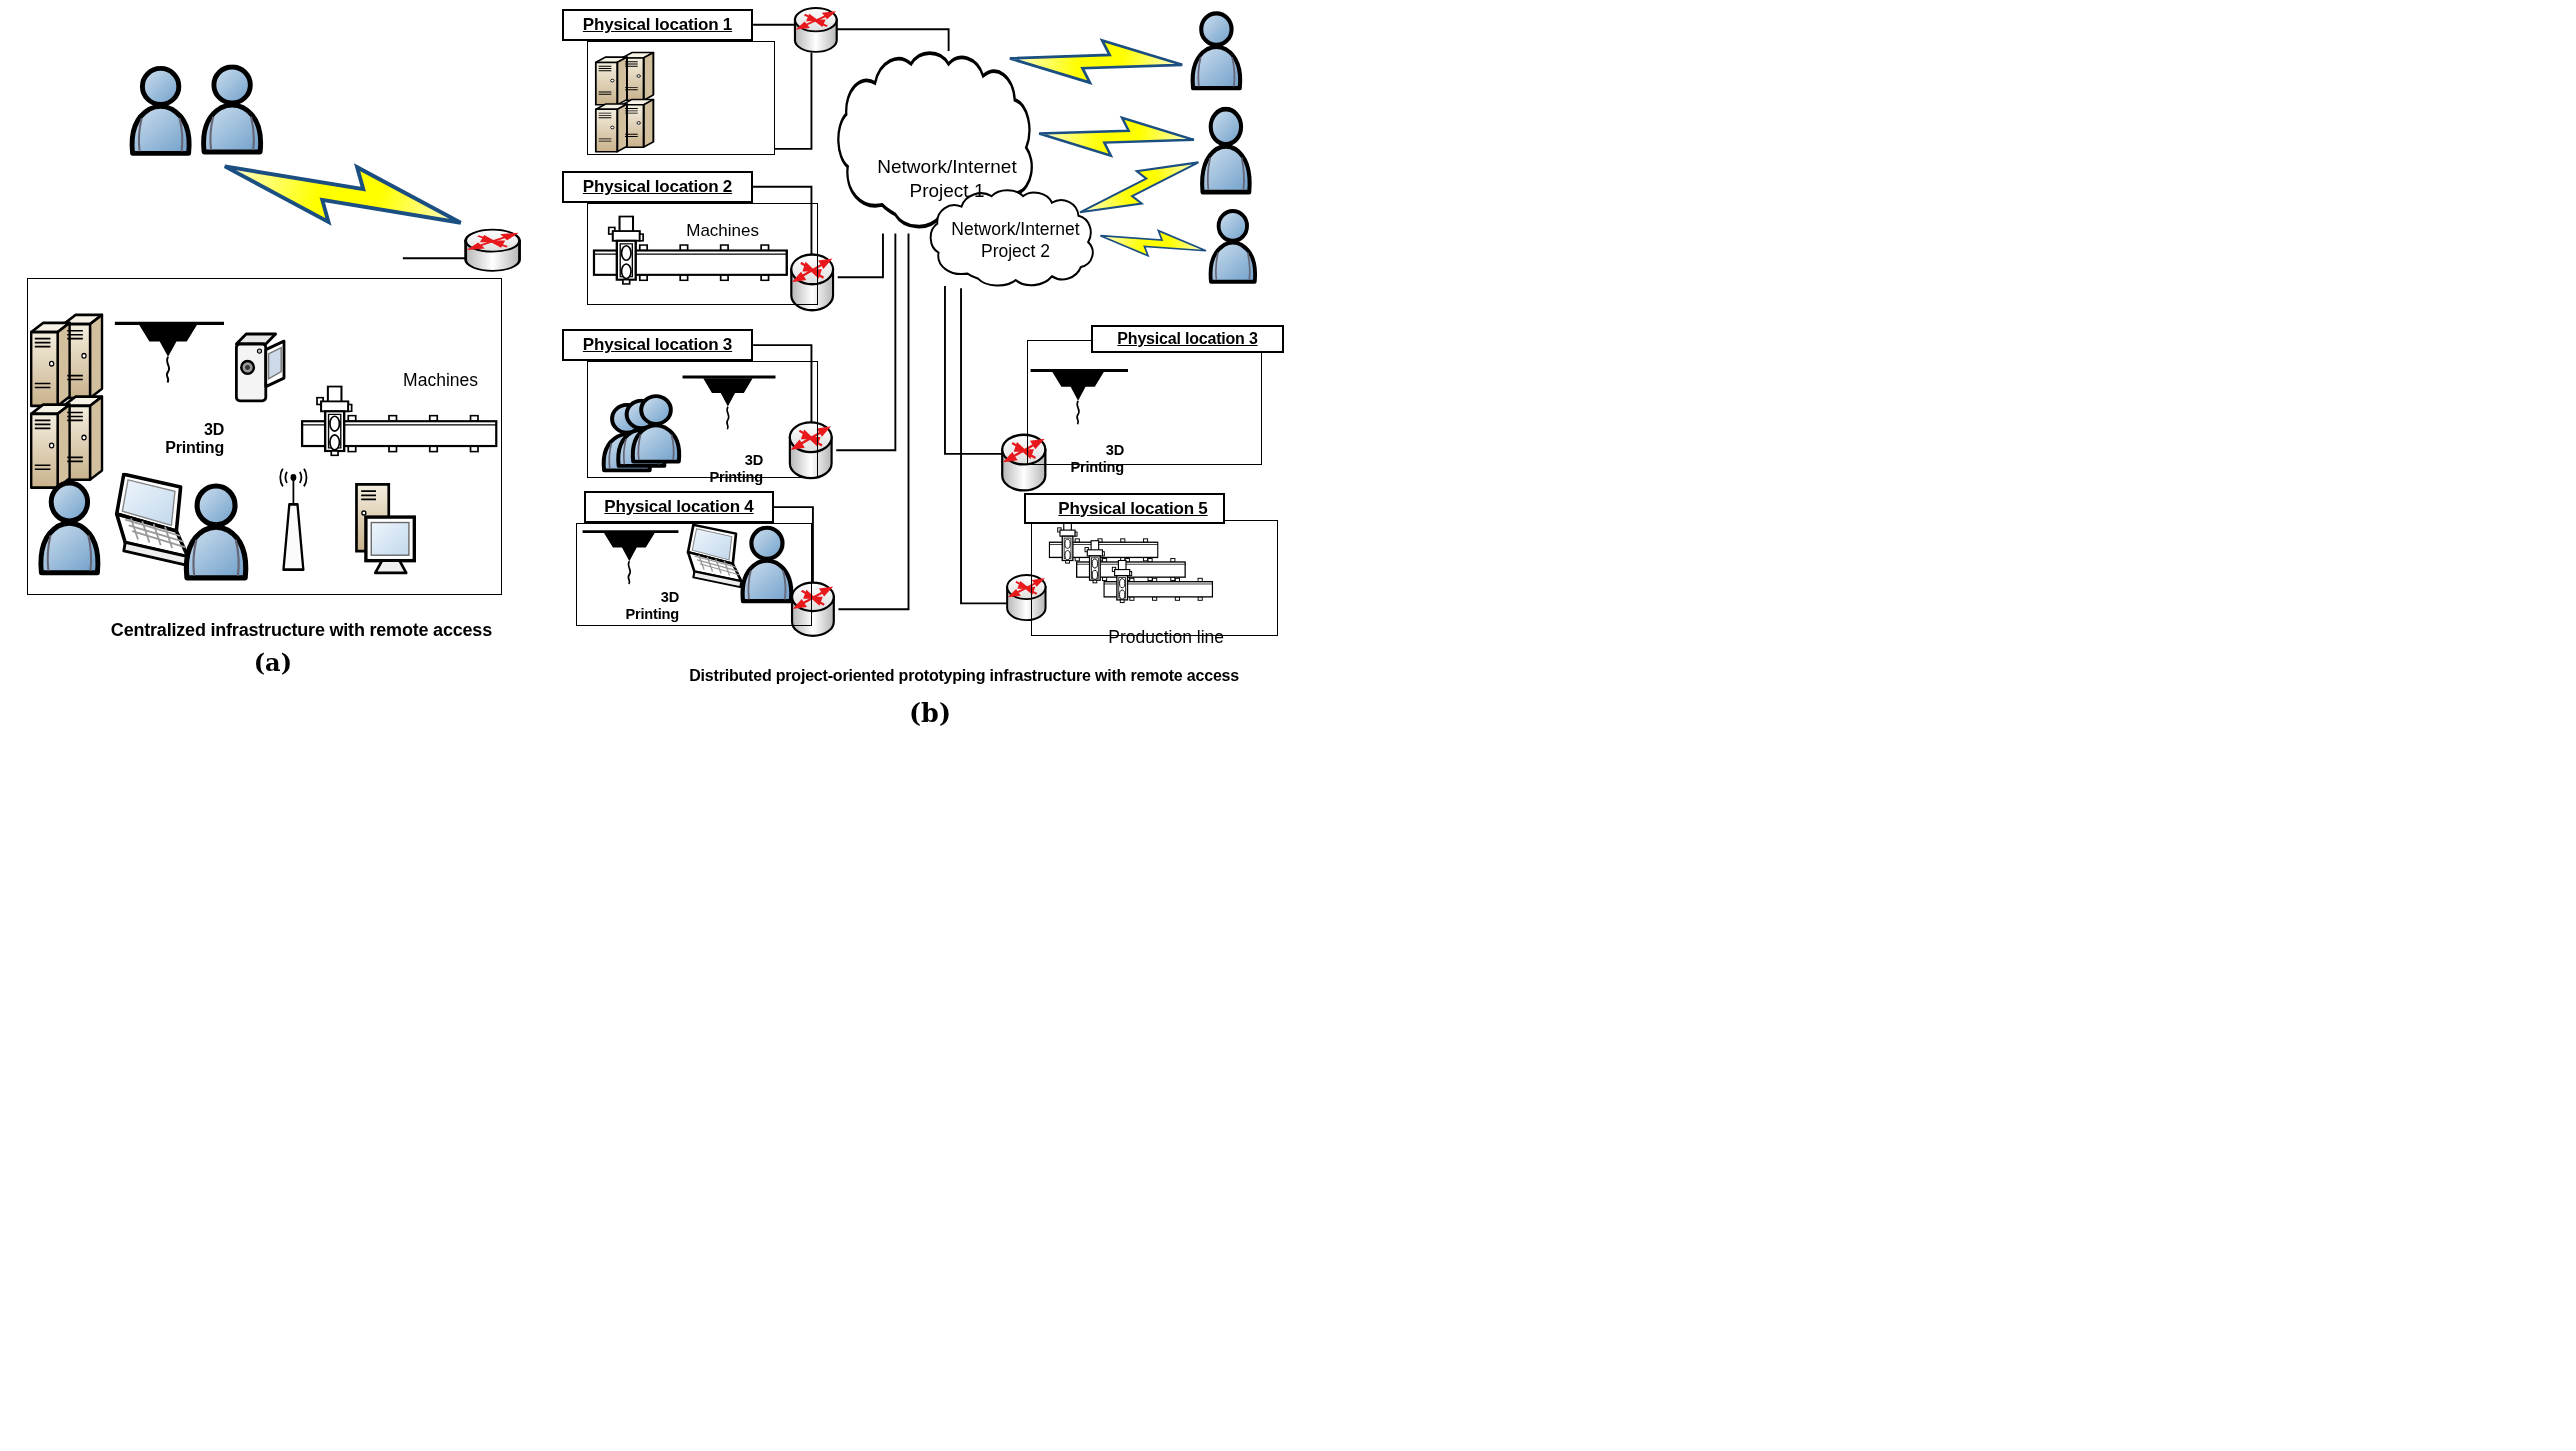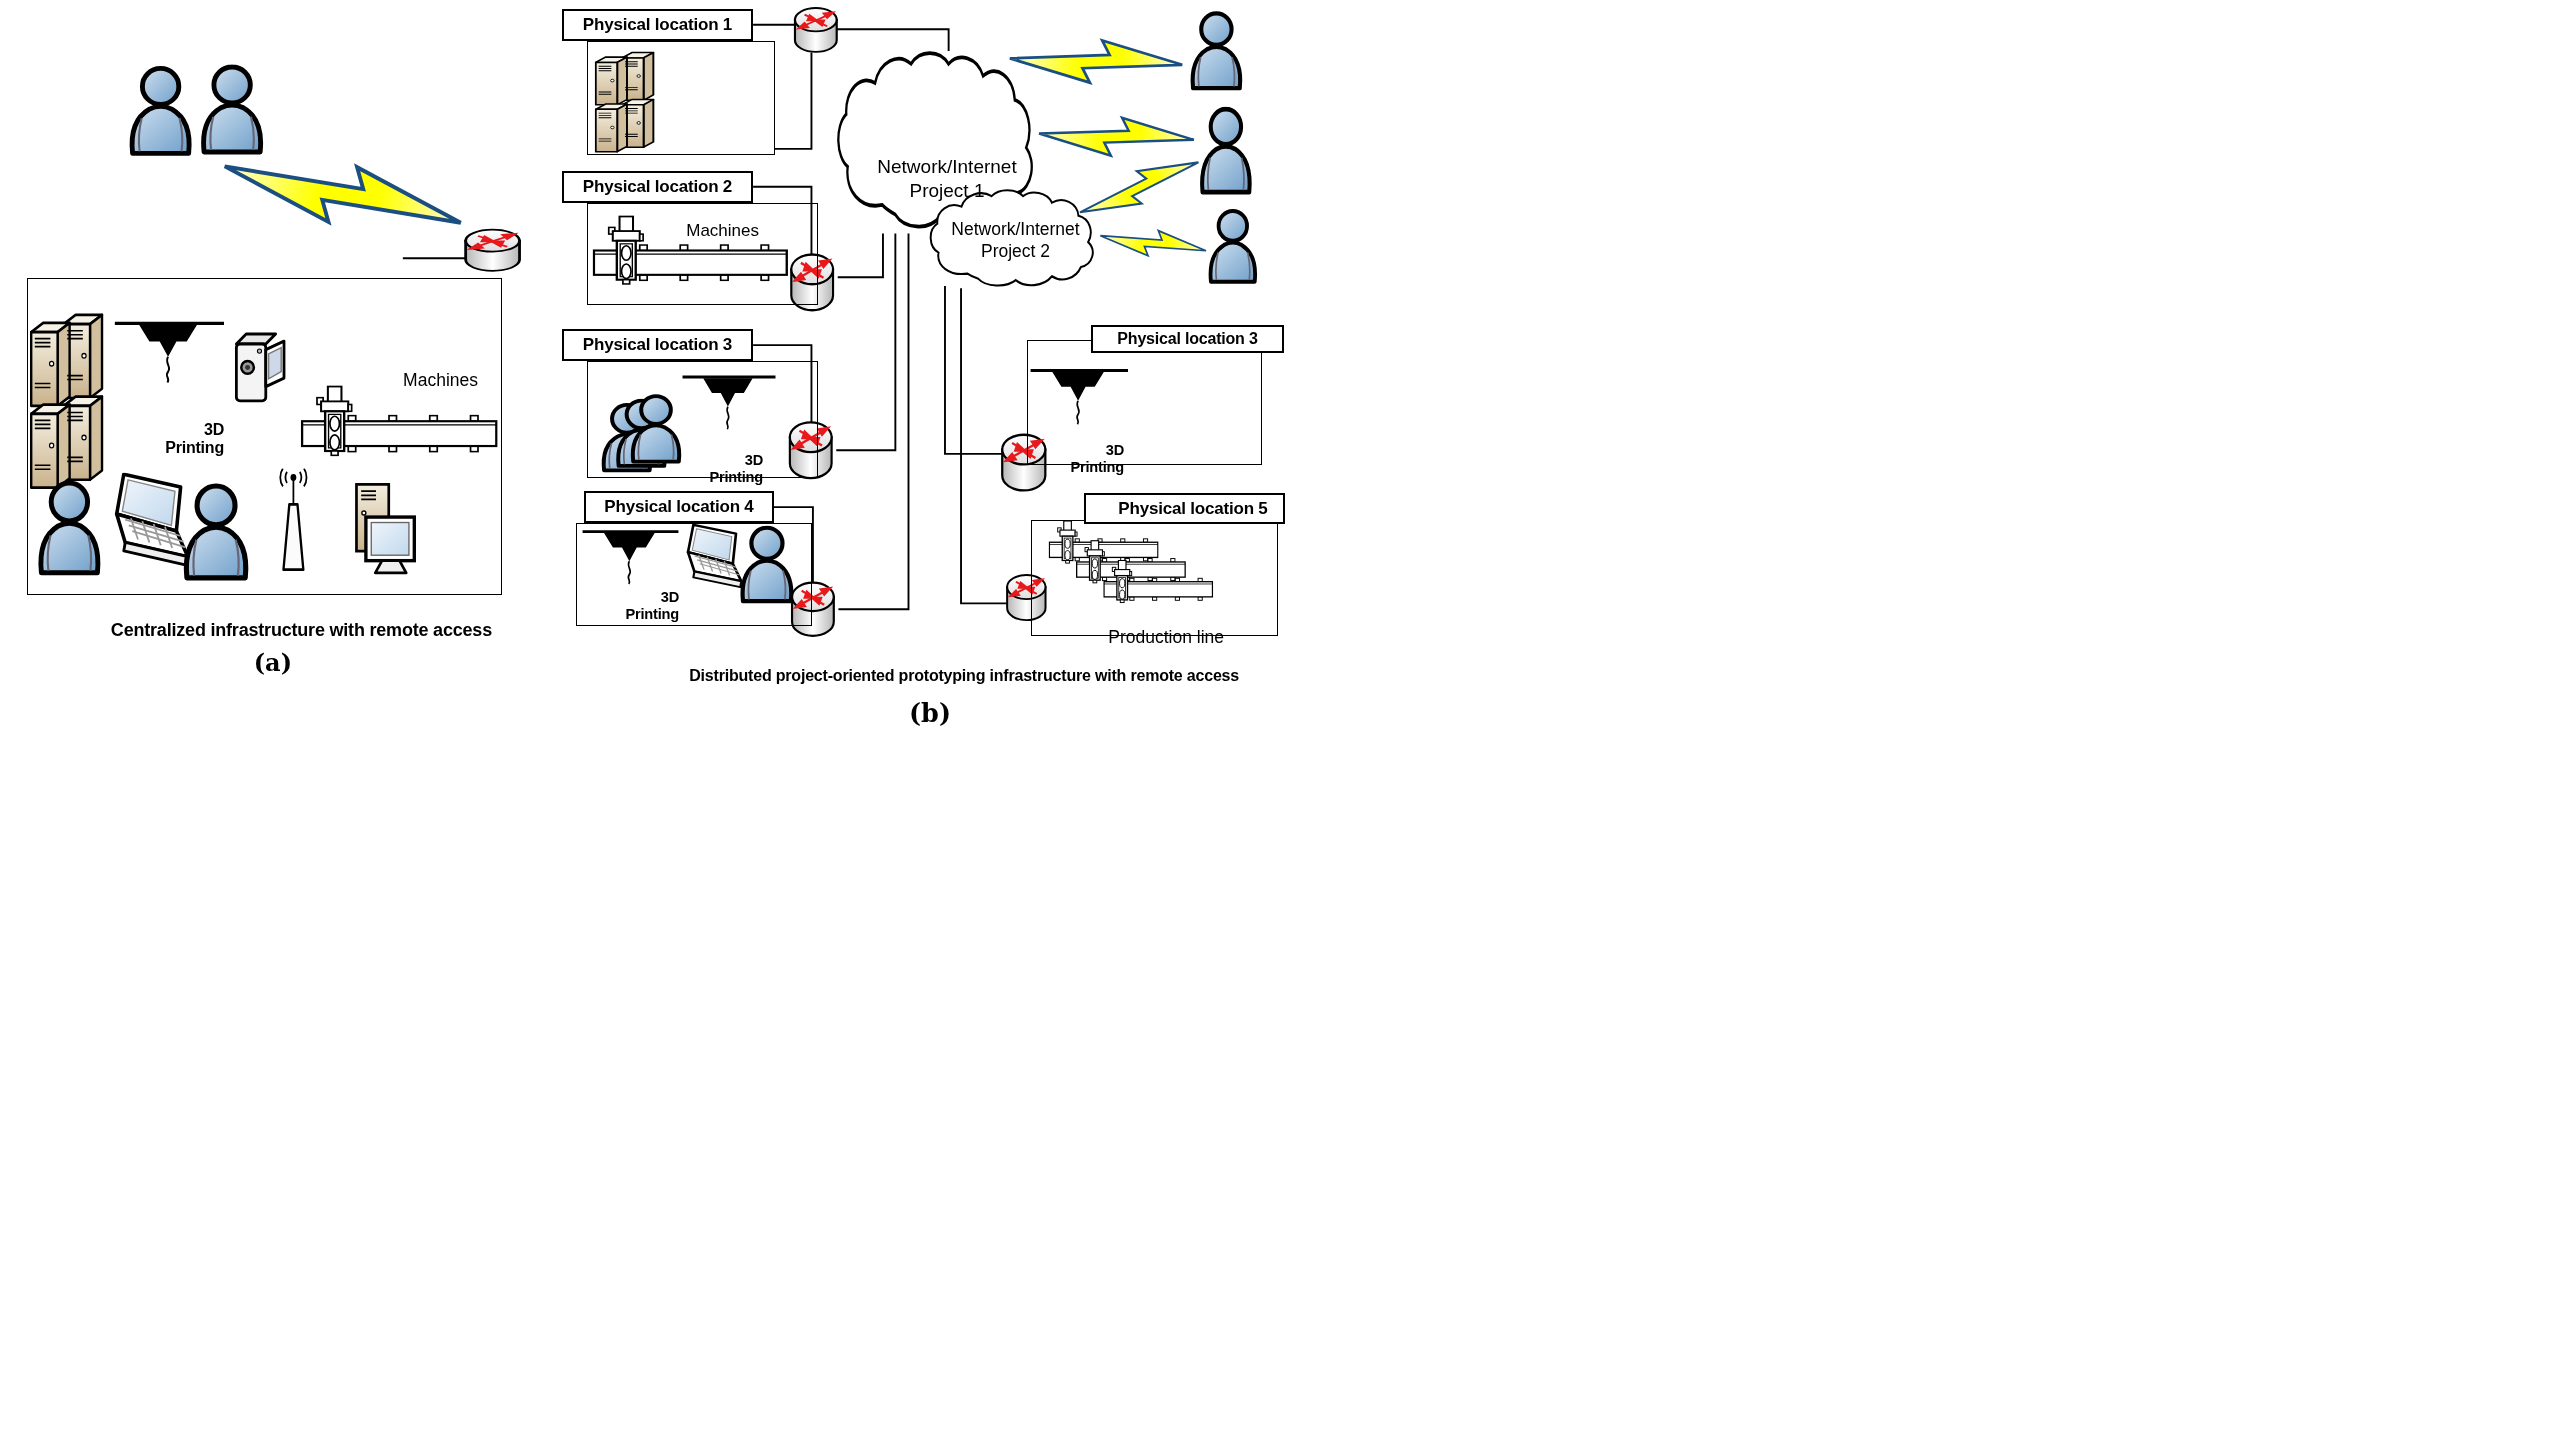--- a/index.html
+++ b/index.html
@@ -1,21 +1,21 @@
 <!DOCTYPE html>
 <html style="font-size:11.7px"><head>
 <meta charset="utf-8">
 <style>
   html,body{margin:0;padding:0;background:#fff;}
   #canvas{position:relative;width:1288px;height:726px;background:#fff;overflow:hidden;
           font-family:"Liberation Sans",sans-serif;color:#000;}
   #art{position:absolute;left:0;top:0;}
   .abs{position:absolute;box-sizing:border-box;}
   .lblbox{border:2.2px solid #000;background:#fff;display:flex;align-items:center;justify-content:center;
-          font-weight:bold;letter-spacing:-0.2px;text-align:center;z-index:3;}
+          font-weight:bold;letter-spacing:-0.2px;text-align:center;z-index:3;text-decoration:underline;}
   .panelbox{border:1.8px solid #000;background:transparent;z-index:2;}
   .txt{z-index:3;text-align:right;line-height:1.15;margin-top:20px;}
   .bold{font-weight:bold;letter-spacing:-0.2px;}
   .serif{font-family:"DejaVu Serif",serif;font-weight:bold;}
   .cloudtxt{z-index:3;text-align:center;line-height:1.25;}
 </style>
 </head>
 <body>
 
 <div id="canvas">
@@ -317,21 +317,21 @@
 <div class="abs panelbox" style="left:1027px;top:340px;width:235px;height:125px;"></div>
 <div class="abs lblbox" style="left:1091px;top:325px;width:193px;height:28px;font-size:16px;">
   <span>Physical location 3</span>
 </div>
 <div class="abs txt bold" style="left:1036px;top:422px;width:88px;font-size:14.6px;">
   <div>3D</div>
   <div>Printing</div>
 </div>
 
 <div class="abs panelbox" style="left:1031px;top:520px;width:247px;height:116px;"></div>
-<div class="abs lblbox" style="left:1084px;top:493px;width:201px;height:31px;font-size:17px;padding-left:17px;">
+<div class="abs lblbox" style="left:1024px;top:493px;width:201px;height:31px;font-size:17px;padding-left:17px;">
   <span>Physical location 5</span>
 </div>
 <div class="abs txt" style="left:1067px;top:607px;width:157px;font-size:17.5px;">
   <span>Production line</span>
 </div>
 
 <div class="abs cloudtxt" style="left:845px;top:155px;width:204px;font-size:19px;">
   <div>Network/Internet</div>
   <div>Project 1</div>
 </div>

